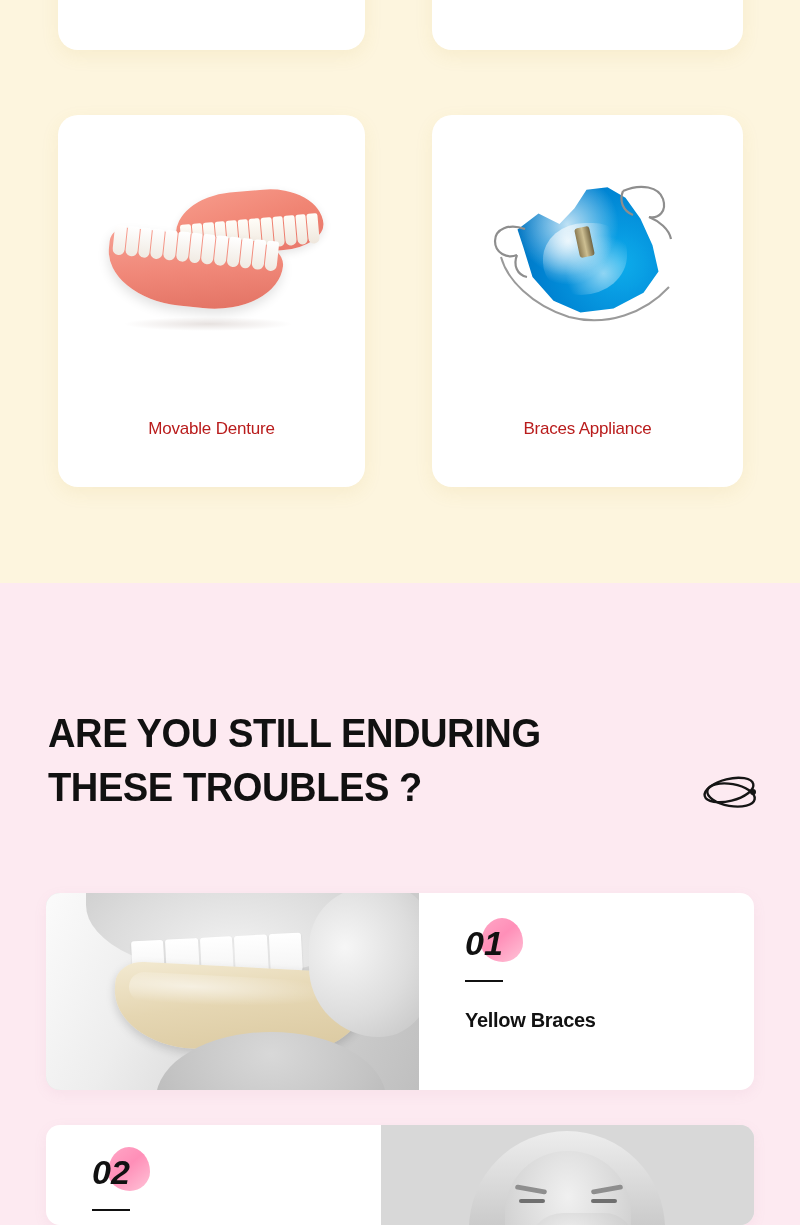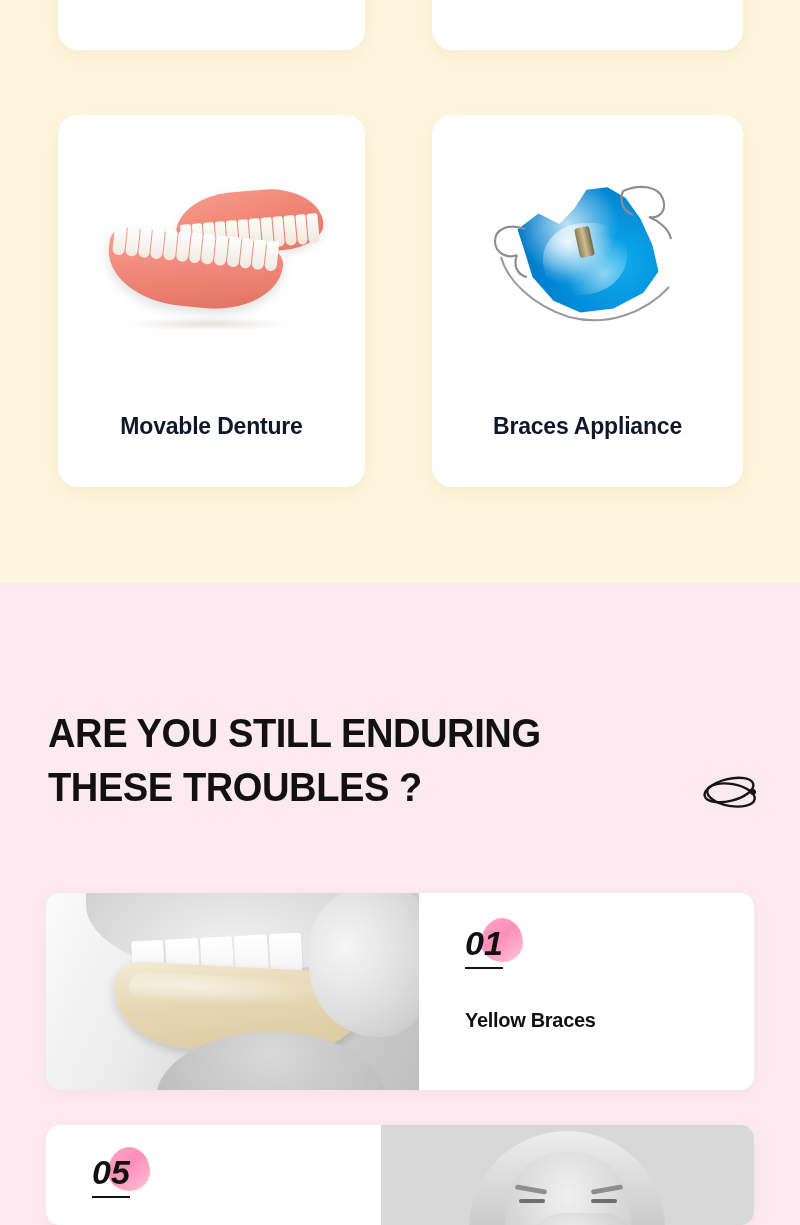--- a/index.html
+++ b/index.html
@@ -41,23 +41,23 @@
     display:flex; align-items:center; justify-content:center;
   }
   .pcard-caption {
     position:absolute; left:0; right:0; bottom:48px;
     text-align:center;
   }
 
   .hl-text {
     display:inline-block;
     position:relative;
-    font-size:23px;
-    font-weight:700;
-    color:#0f172a;
+    font-size:17px;
+    font-weight:400;
+    color:#b91c1c;
     letter-spacing:-.2px;
     padding:0 6px;
     line-height:1.15;
     white-space:nowrap;
   }
   .hl-text::before {
     content:"";
     position:absolute;
     left:0; right:0; bottom:-2px;
     height:13px;
@@ -172,21 +172,21 @@
 
   .tcard-body { position:relative; flex:1; }
   .tcard.c2 .tcard-body { order:1; }
 
   .tnum {
     position:absolute; left:46px; top:33px;
     font-size:34px; font-weight:800; font-style:italic;
     color:#111111;
     letter-spacing:0px;
     line-height:1;
-    padding-bottom:7px;
+    padding-bottom:20px;
     border-bottom:2.5px solid #111111;
     z-index:2;
   }
   .tcard.c2 .tnum { top:30px; }
   .tnum::before {
     content:"";
     position:absolute;
     left:16px; top:-8px;
     width:42px; height:44px;
     background:linear-gradient(140deg,#FFA7C6 0%,#FF8FB8 45%,#FFC4D8 100%);
@@ -396,18 +396,18 @@
         <div class="hair"></div>
         <div class="face"></div>
         <div class="brow-l"></div>
         <div class="brow-r"></div>
         <div class="eye-l"></div>
         <div class="eye-r"></div>
         <div class="hand"></div>
       </div>
     </div>
     <div class="tcard-body">
-      <div class="tnum">05</div>
+      <div class="tnum">02</div>
       <div class="ttitle"></div>
     </div>
   </div>
 
 </div>
 
 </body></html>

